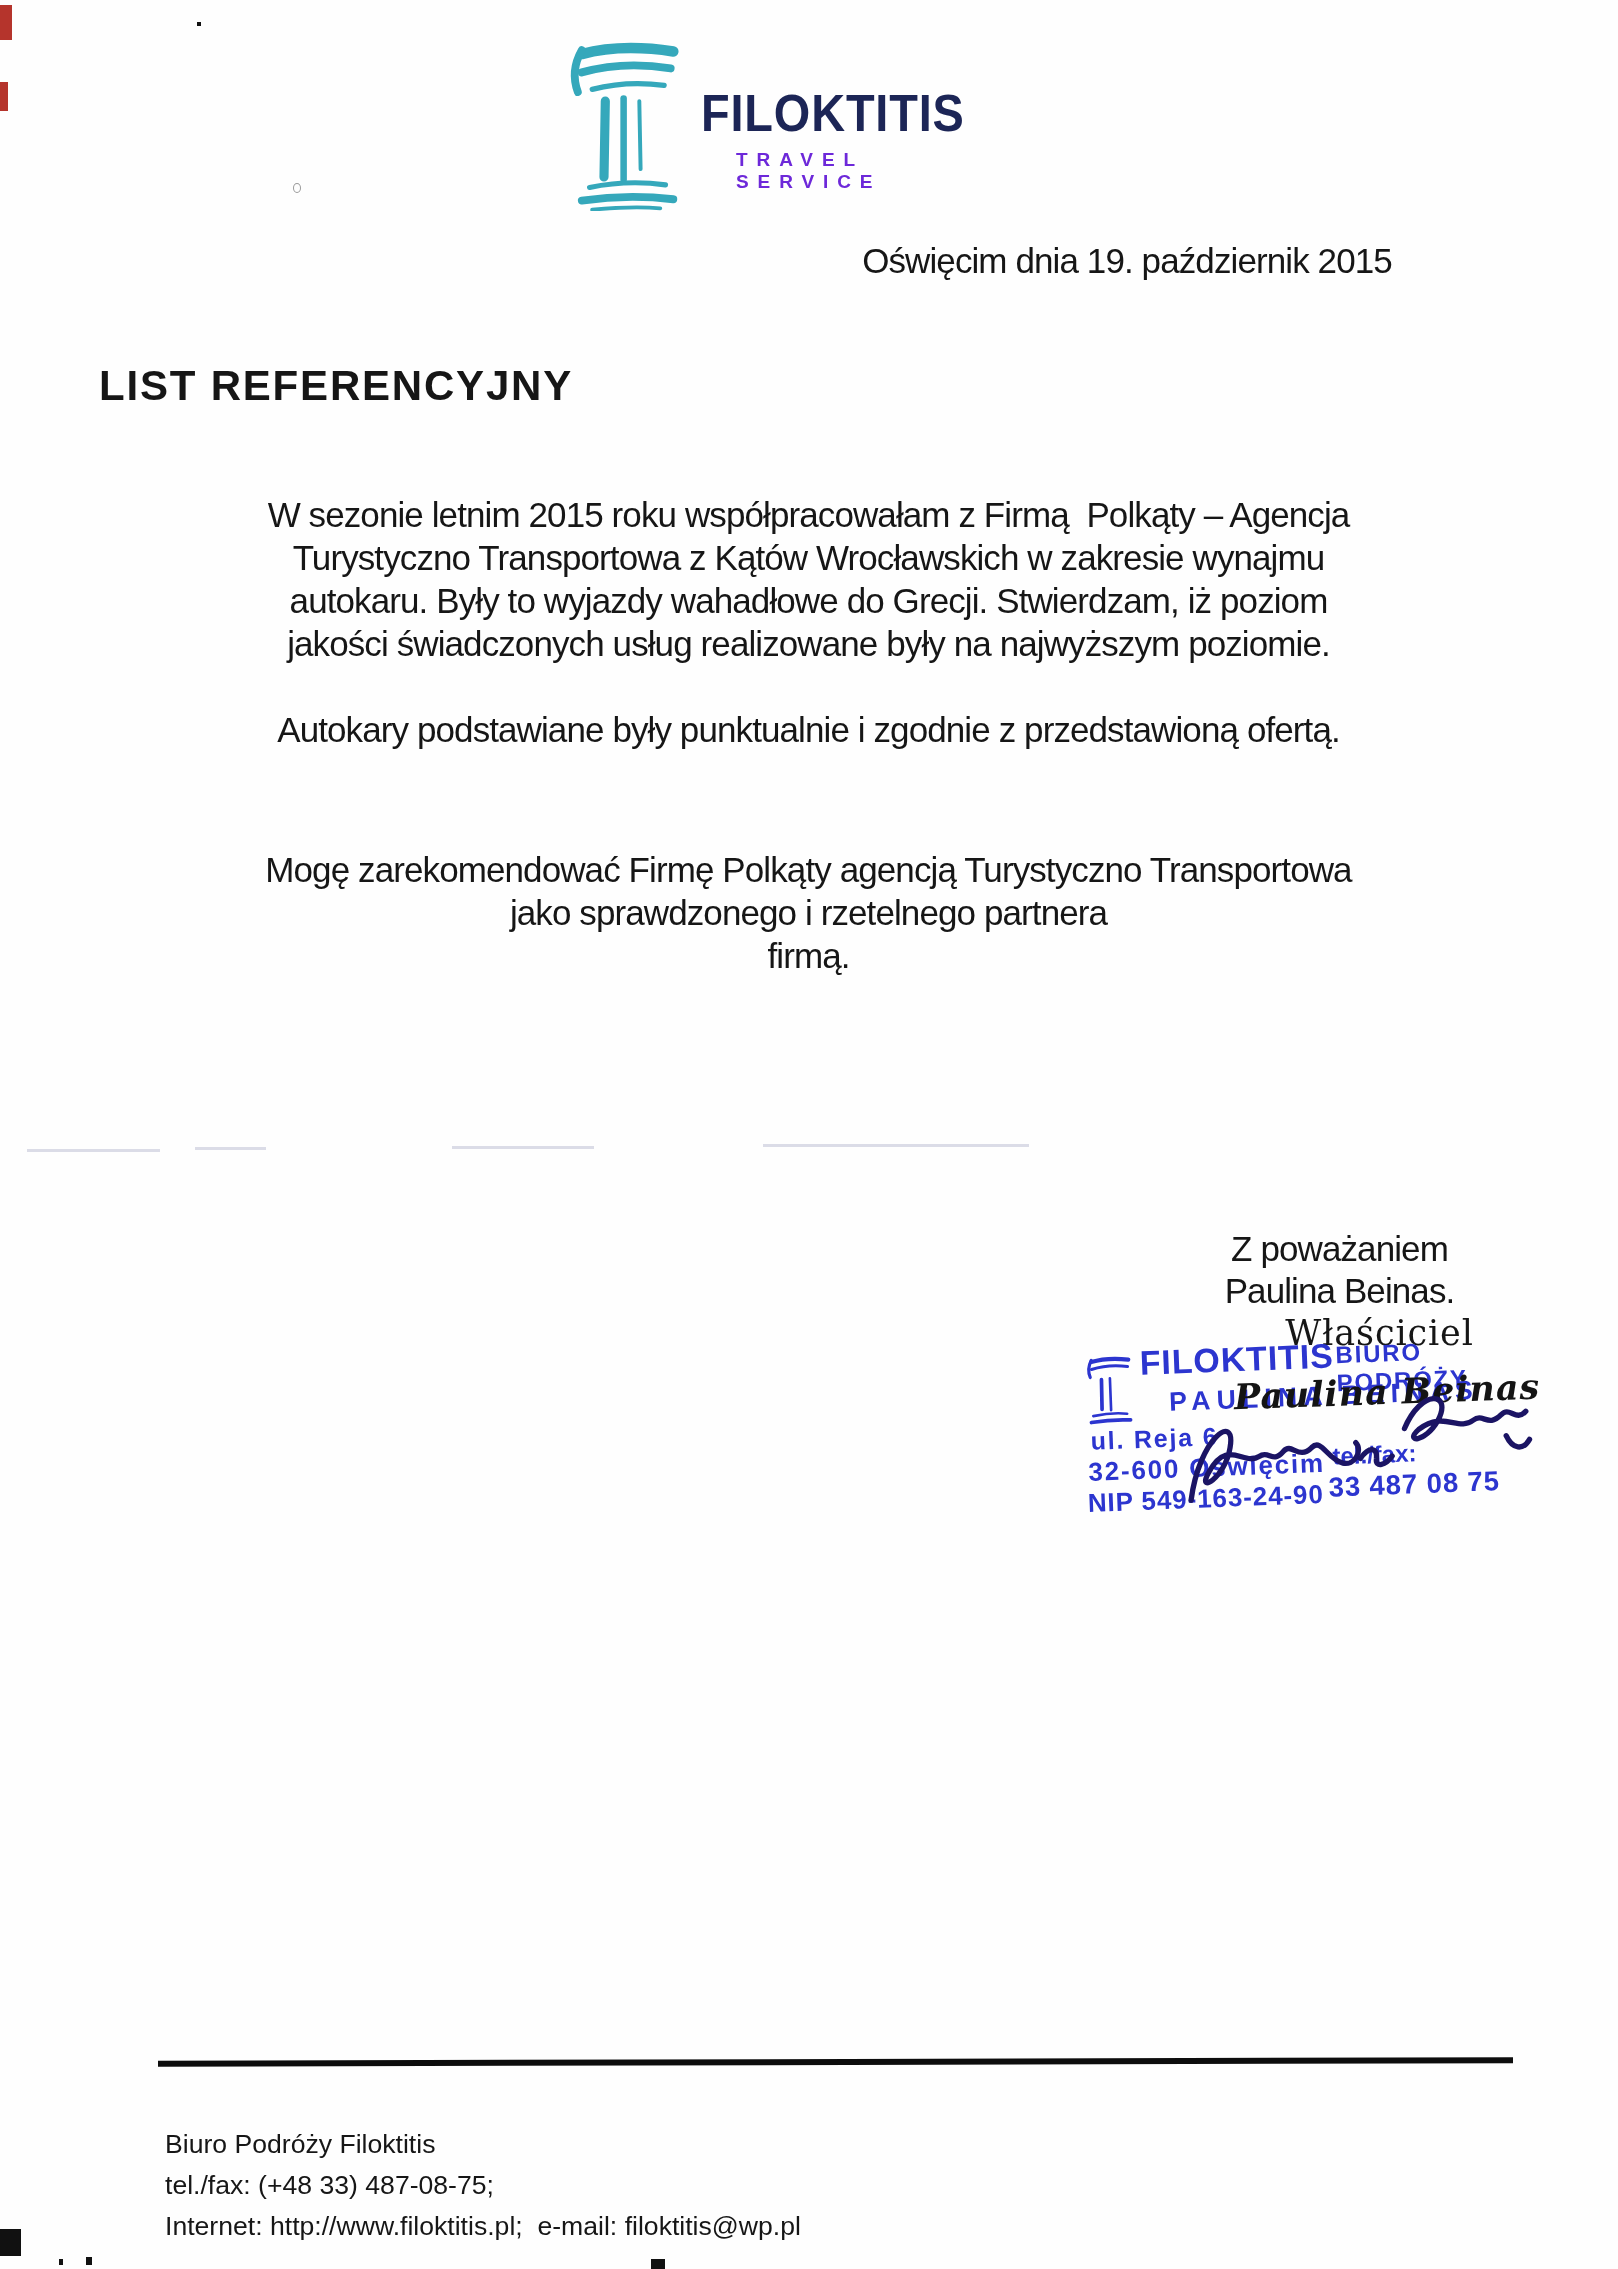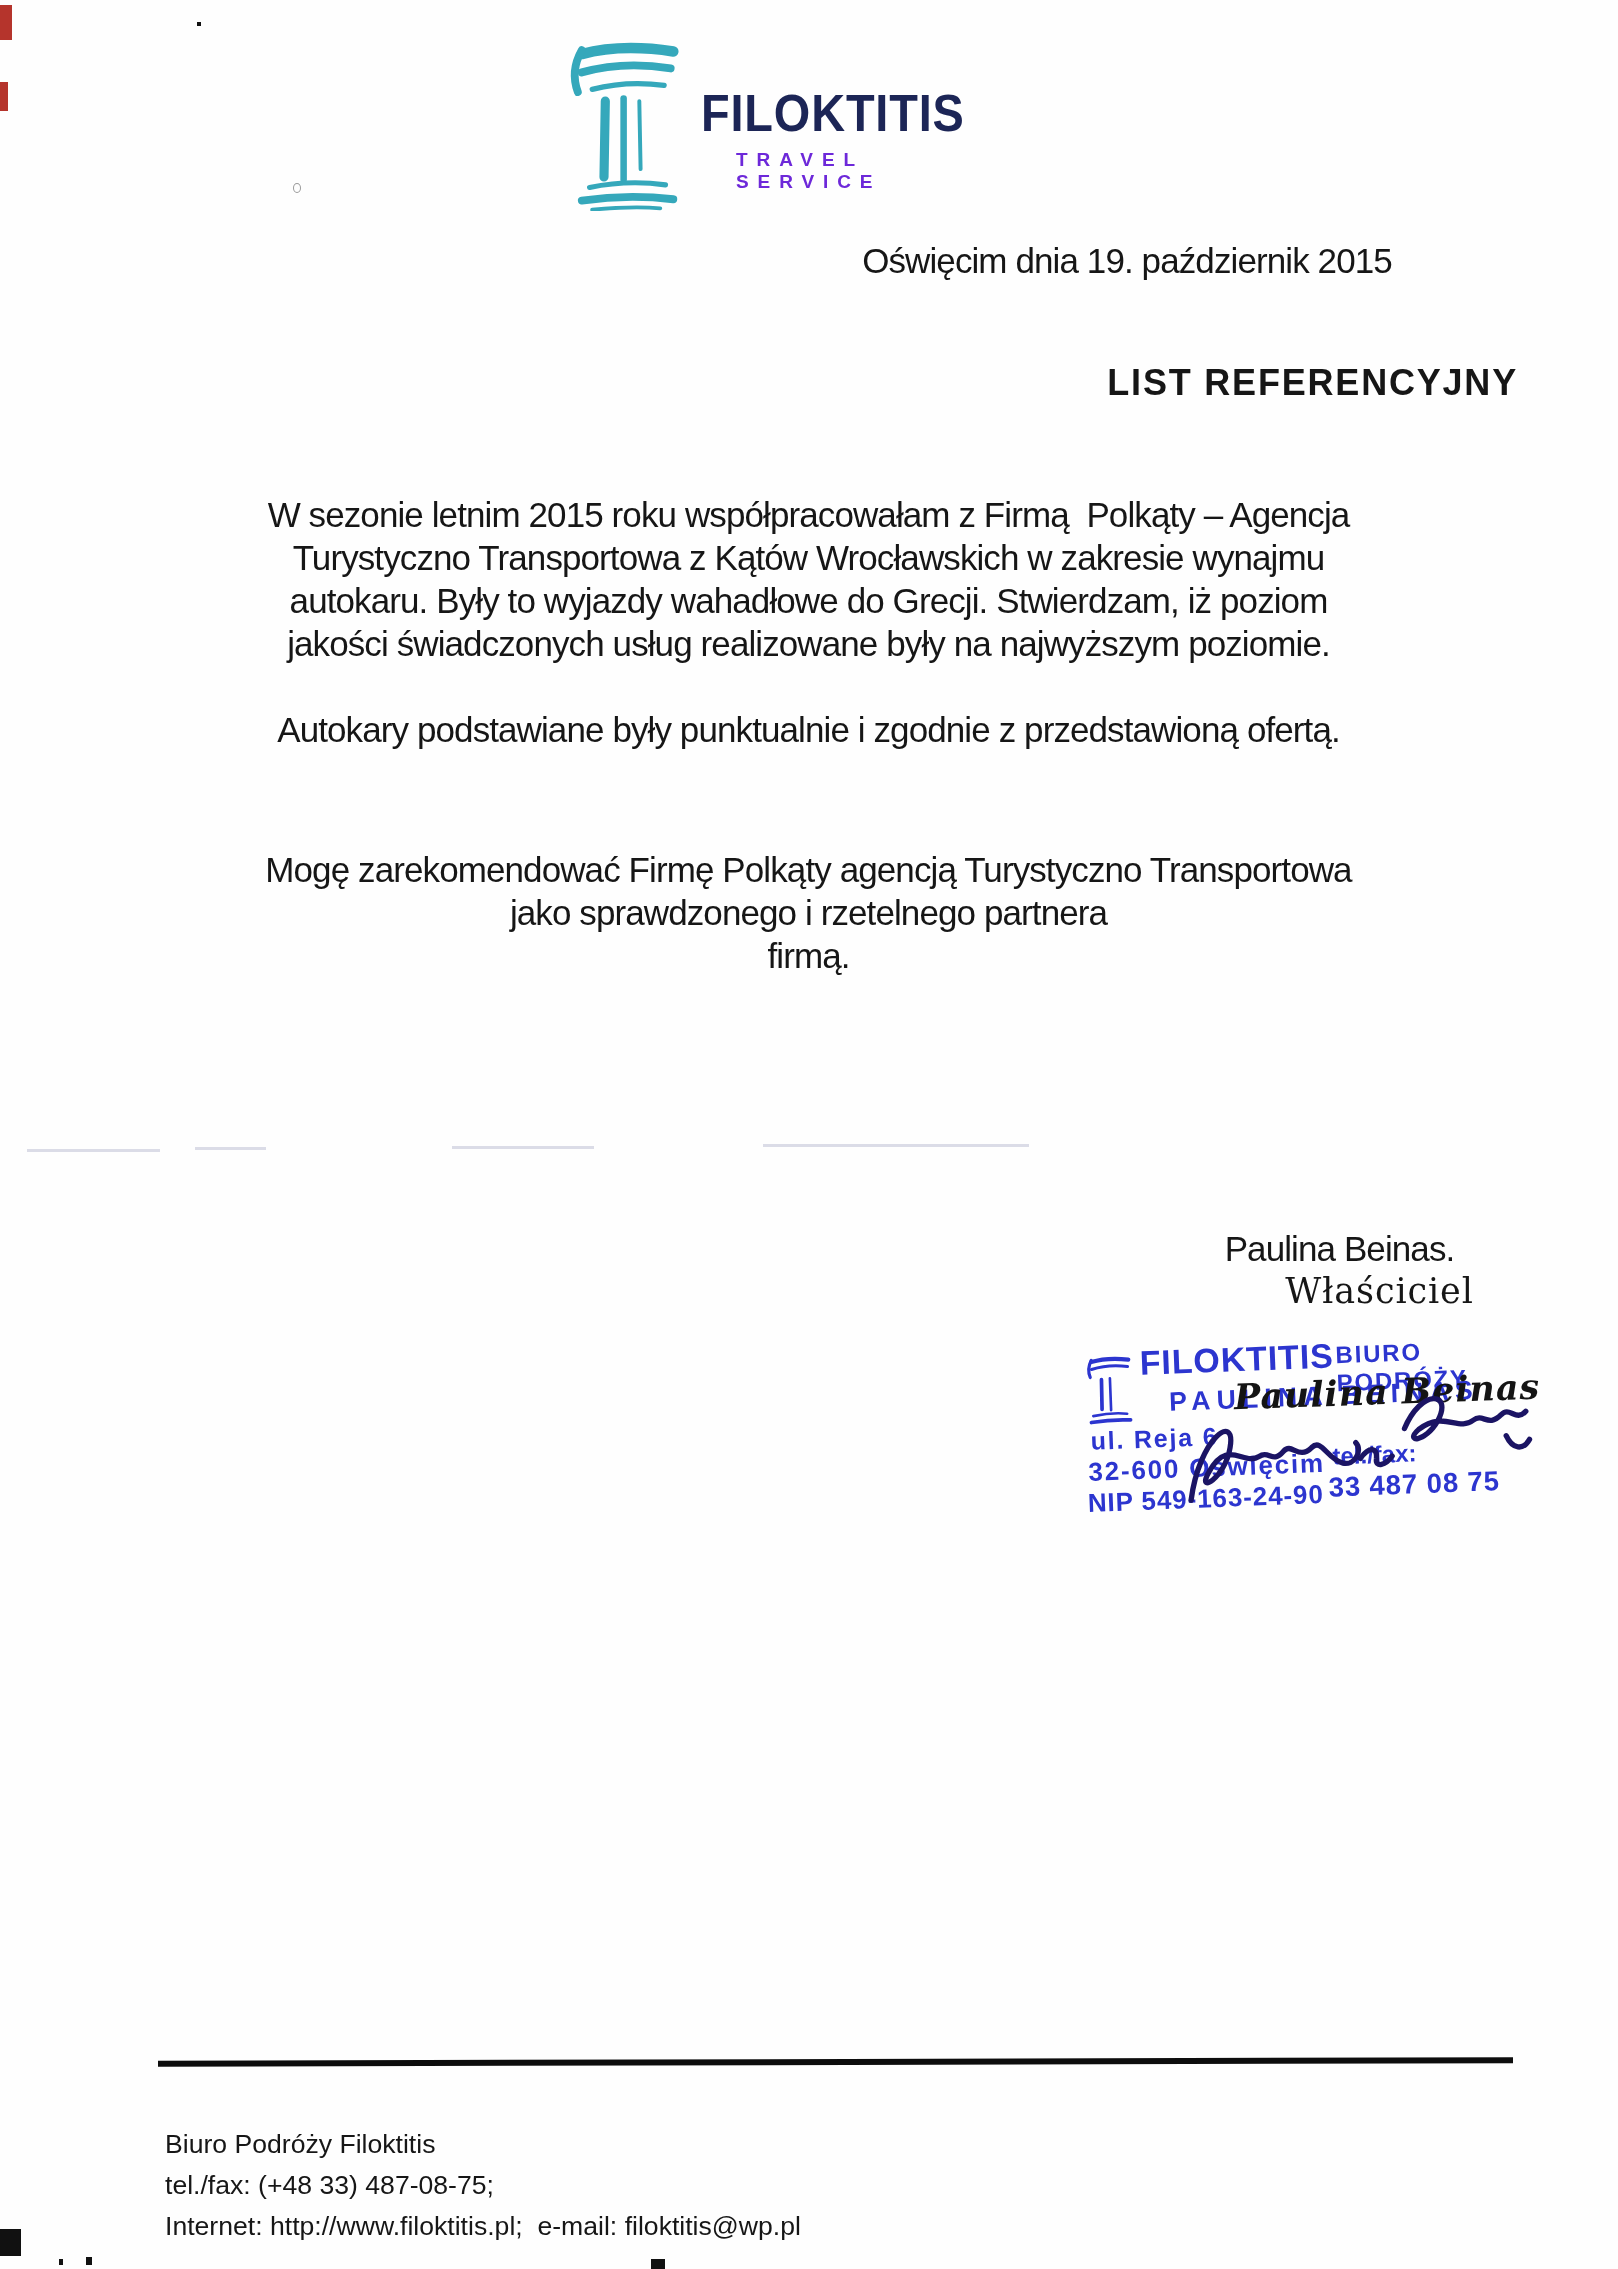--- a/index.html
+++ b/index.html
@@ -19,21 +19,21 @@
     position:absolute;left:153px;top:50px;font-size:51px;font-weight:bold;
     color:#1c2556;letter-spacing:0.9px;transform:scaleX(0.92);transform-origin:left;
   }
   .logo-tagline{
     position:absolute;left:188px;top:115px;font-size:19px;color:#6d28d9;
     letter-spacing:8.9px;font-weight:600;
   }
 
   
   .date-line{right:124px;top:241px;width:798px;text-align:center;font-size:35px;letter-spacing:-0.9px;}
-  .title{left:99px;top:362px;width:1419px;text-align:right;font-size:36px;font-weight:bold;letter-spacing:1.8px;}
+  .title{left:99px;top:362px;width:1419px;text-align:left;font-size:42px;font-weight:bold;letter-spacing:1.8px;}
   .para{left:99px;width:1419px;text-align:center;font-size:35px;letter-spacing:-0.9px;line-height:43px;}
   .para-1{top:493px;}
   .para-2{top:708px;}
   .para-3{top:848px;}
 
   
   .closing{left:1162px;top:1228px;width:355px;text-align:center;font-size:35px;letter-spacing:-0.9px;line-height:42px;}
   .closing-role{font-family:"DejaVu Serif",serif;font-size:35px;letter-spacing:0.9px;margin-left:80px;}
 
   
@@ -107,20 +107,21 @@
     <div class="line">jako sprawdzonego i rzetelnego partnera</div>
     <div class="line">firmą.</div>
   </div>
 
   <div class="abs faint" style="left:26.6px;top:1149px;width:133px;height:2.7px;"></div>
   <div class="abs faint" style="left:195px;top:1147px;width:71px;height:2.7px;"></div>
   <div class="abs faint" style="left:452px;top:1146px;width:142px;height:2.7px;"></div>
   <div class="abs faint" style="left:763px;top:1144px;width:266px;height:2.7px;"></div>
 
   <div class="abs closing">
+    <div class="line">Z poważaniem</div>
     <div class="line">Paulina Beinas.</div>
     <div class="line closing-role">Właściciel</div>
   </div>
 
   <div class="abs stamp">
     <svg class="stamp-column" viewBox="0 0 100 130" fill="none" stroke="#2c35cf" stroke-linecap="round">
       <path d="M20,10 Q50,2 90,8" stroke-width="8"></path>
       <path d="M20,24 Q52,15 88,21" stroke-width="6"></path>
       <path d="M20,7 q-9,16 -3,32" stroke-width="6"></path>
       <path d="M38,44 L37,100" stroke-width="7"></path>

